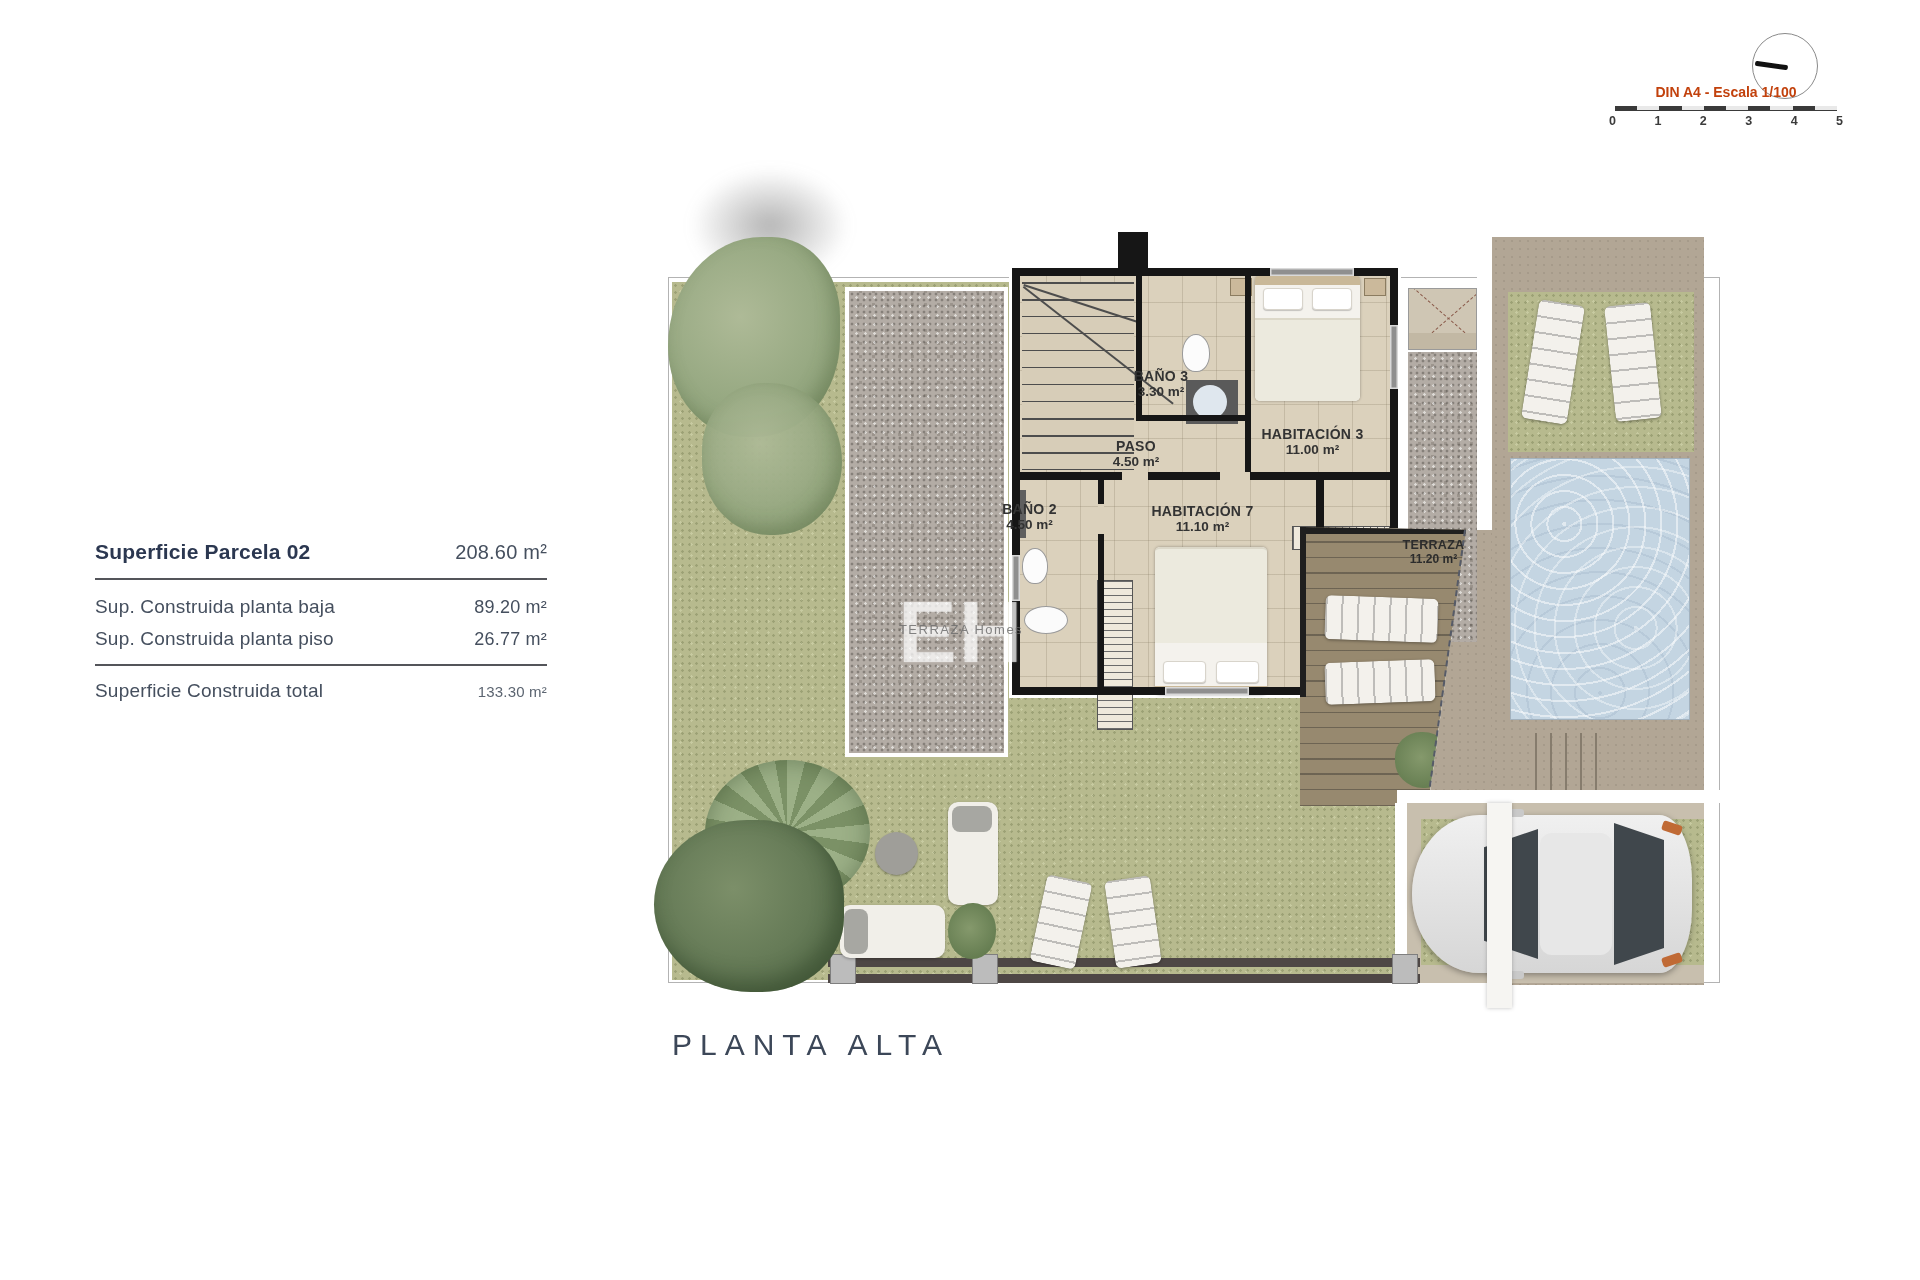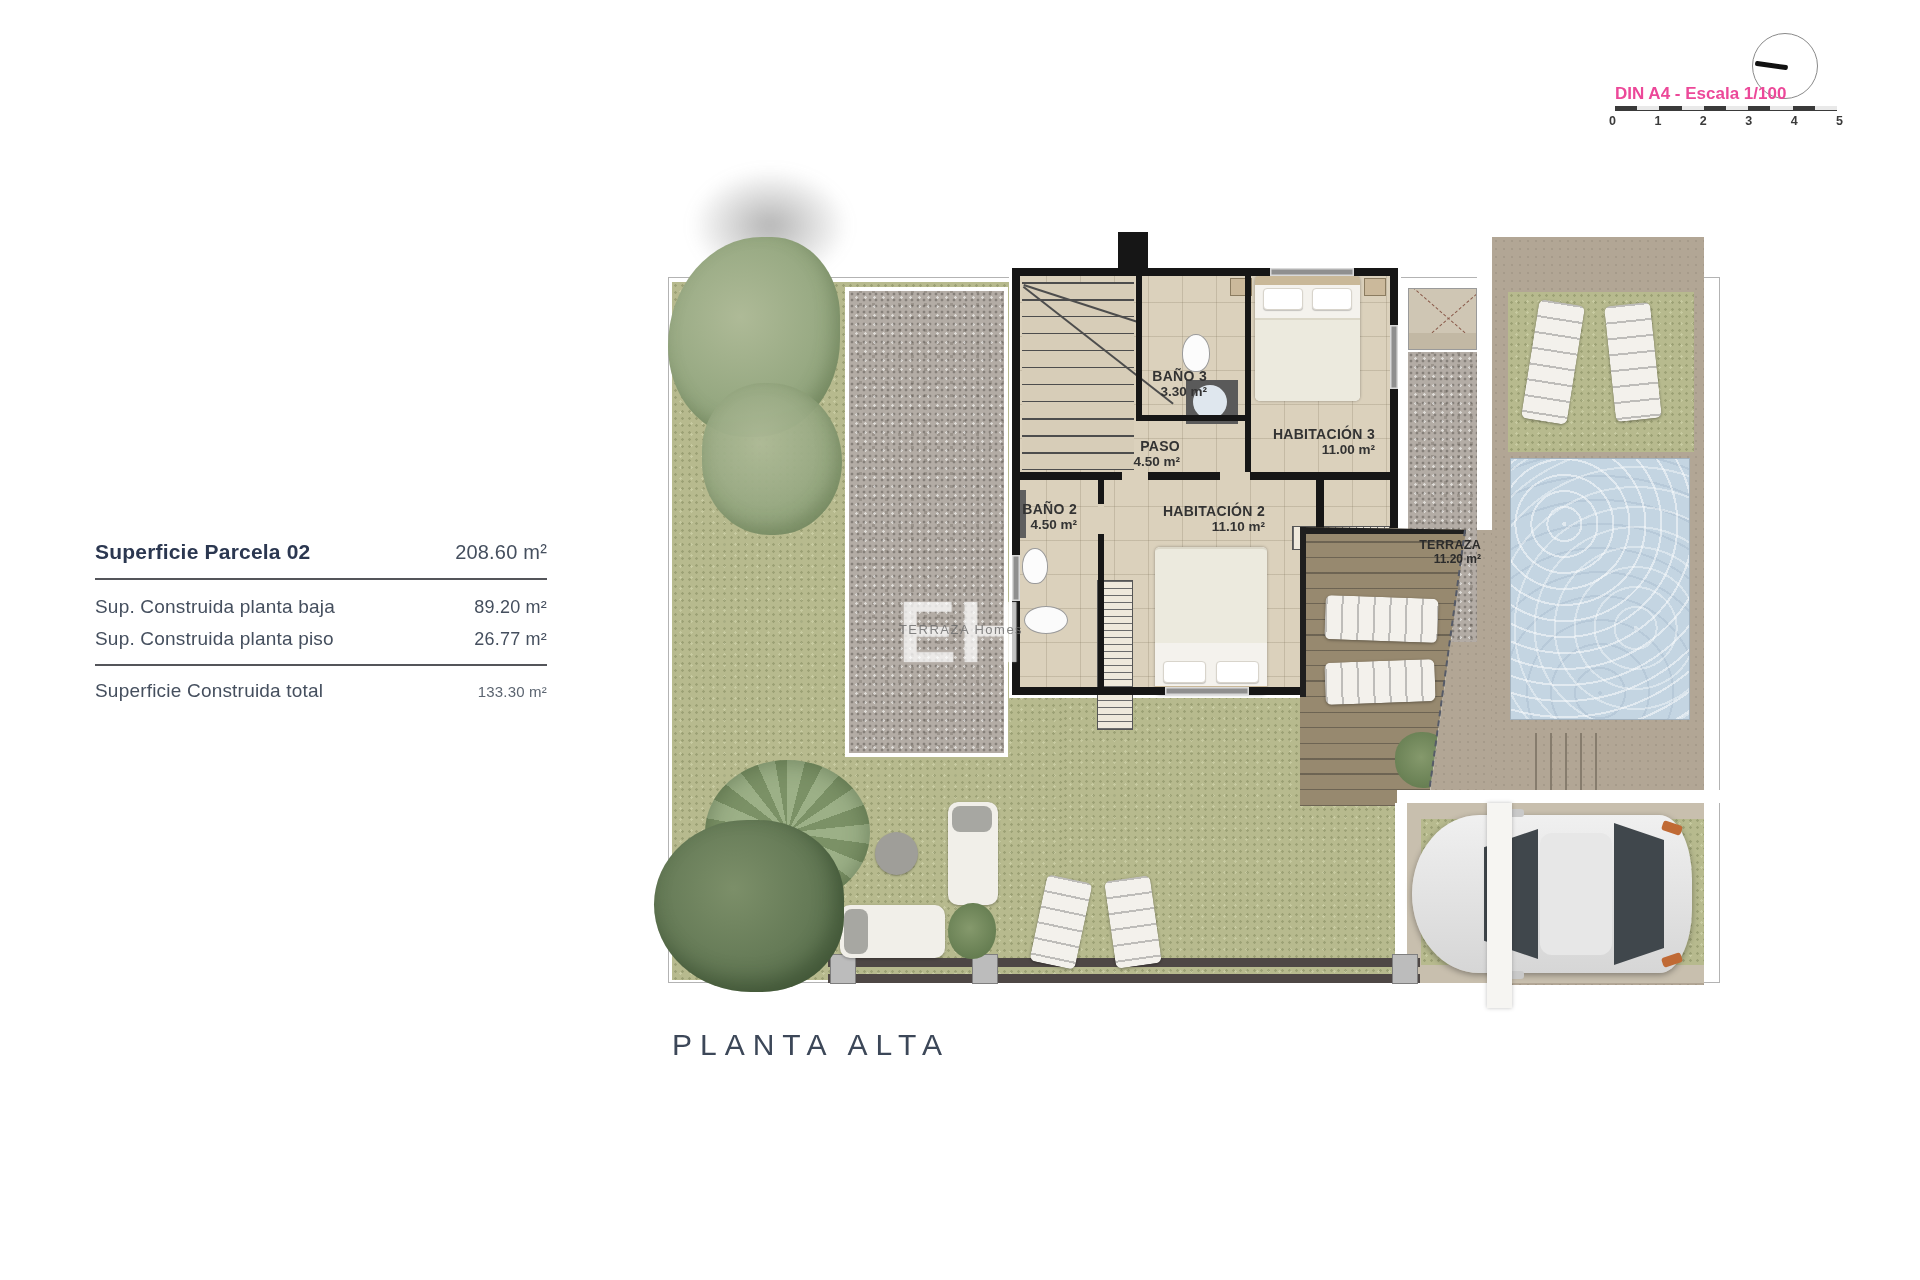--- a/index.html
+++ b/index.html
@@ -40,21 +40,21 @@
       repeating-linear-gradient(180deg, rgba(130,118,94,.25) 0 1px, transparent 1px 34px);
   }
   .wall { background:#161616; }
   .win  { background:#8f8f8f; box-shadow:inset 0 0 0 1.5px #d9d9d9; }
   .doorgap { background:#dbd1bc; }
 
   
   .compass { width:66px; height:66px; border:1.5px solid #8a8a8a; border-radius:50%; }
   .needle  { position:absolute; left:2px; top:29px; width:33px; height:4.5px;
              background:#111; border-radius:2px; transform:rotate(8deg); }
-  .scale-label { width:222px; text-align:left; font-size:17px; font-weight:700; color:#ec4899; }
+  .scale-label { width:222px; text-align:center; font-size:14px; font-weight:700; color:#c2410c; }
   .scale-bar {
     width:222px; height:5px; border-bottom:1.5px solid #3a3a3a;
     background:repeating-linear-gradient(90deg,#3a3a3a 0 22.2px, #e9e9e9 22.2px 44.4px);
   }
   .scale-ticks { width:234px; display:flex; justify-content:space-between;
                  font-size:12.5px; font-weight:700; color:#3b3b3b; }
 
   
   .info { left:95px; top:540px; width:452px; color:#454f5e; }
   .info-row { display:flex; justify-content:space-between; align-items:baseline; letter-spacing:.2px;gap:39px; }
@@ -63,21 +63,21 @@
   .info-head .lbl { font-size:21px; font-weight:700; color:#2b3750; }
   .info-head .val { font-size:20px; }
   .rule { border-top:2.5px solid #54555a; height:0; }
   .val-small { font-size:15px !important; color:#5c6571; }
 
   
   .plan { left:660px; top:225px; width:1065px; height:780px; }
   .boundary { left:8px; top:52px; width:1052px; height:706px; border:1px solid #b3b3b3; }
 
   .room-label { z-index:9; text-align:center; color:#333; }
-  .room-label span { display:block;text-align:right; }
+  .room-label span { display:block; }
   .room-name { font-size:14px; font-weight:700; letter-spacing:.3px; }
   .room-area { font-size:13.5px; font-weight:700; }
   .room-label.small .room-name { font-size:12.5px; }
   .room-label.small .room-area { font-size:12px; }
 
   .stairs {
     background-color:#d7cdb8;
     background-image:repeating-linear-gradient(180deg,#4d4d4d 0 1.5px, transparent 1.5px 17px);
   }
   .stair-diag { width:190px; height:1.5px; background:#4d4d4d; transform-origin:left top; }
@@ -341,21 +341,21 @@
     </div>
     <div class="abs room-label" style="left:590px;top:201px;width:125px;">
       <span class="room-name">HABITACIÓN 3</span>
       <span class="room-area">11.00 m²</span>
     </div>
     <div class="abs room-label" style="left:322px;top:276px;width:95px;">
       <span class="room-name">BAÑO 2</span>
       <span class="room-area">4.50 m²</span>
     </div>
     <div class="abs room-label" style="left:480px;top:278px;width:125px;">
-      <span class="room-name">HABITACIÓN 2</span>
+      <span class="room-name">HABITACIÓN 7</span>
       <span class="room-area">11.10 m²</span>
     </div>
     <div class="abs room-label small" style="left:726px;top:313px;width:95px;color:#2c2c2c;">
       <span class="room-name">TERRAZA</span>
       <span class="room-area">11.20 m²</span>
     </div>
   </div>
 
   <div class="abs plan-title" style="left:672px;top:1028px;text-align:right;">PLANTA ALTA</div>
 

